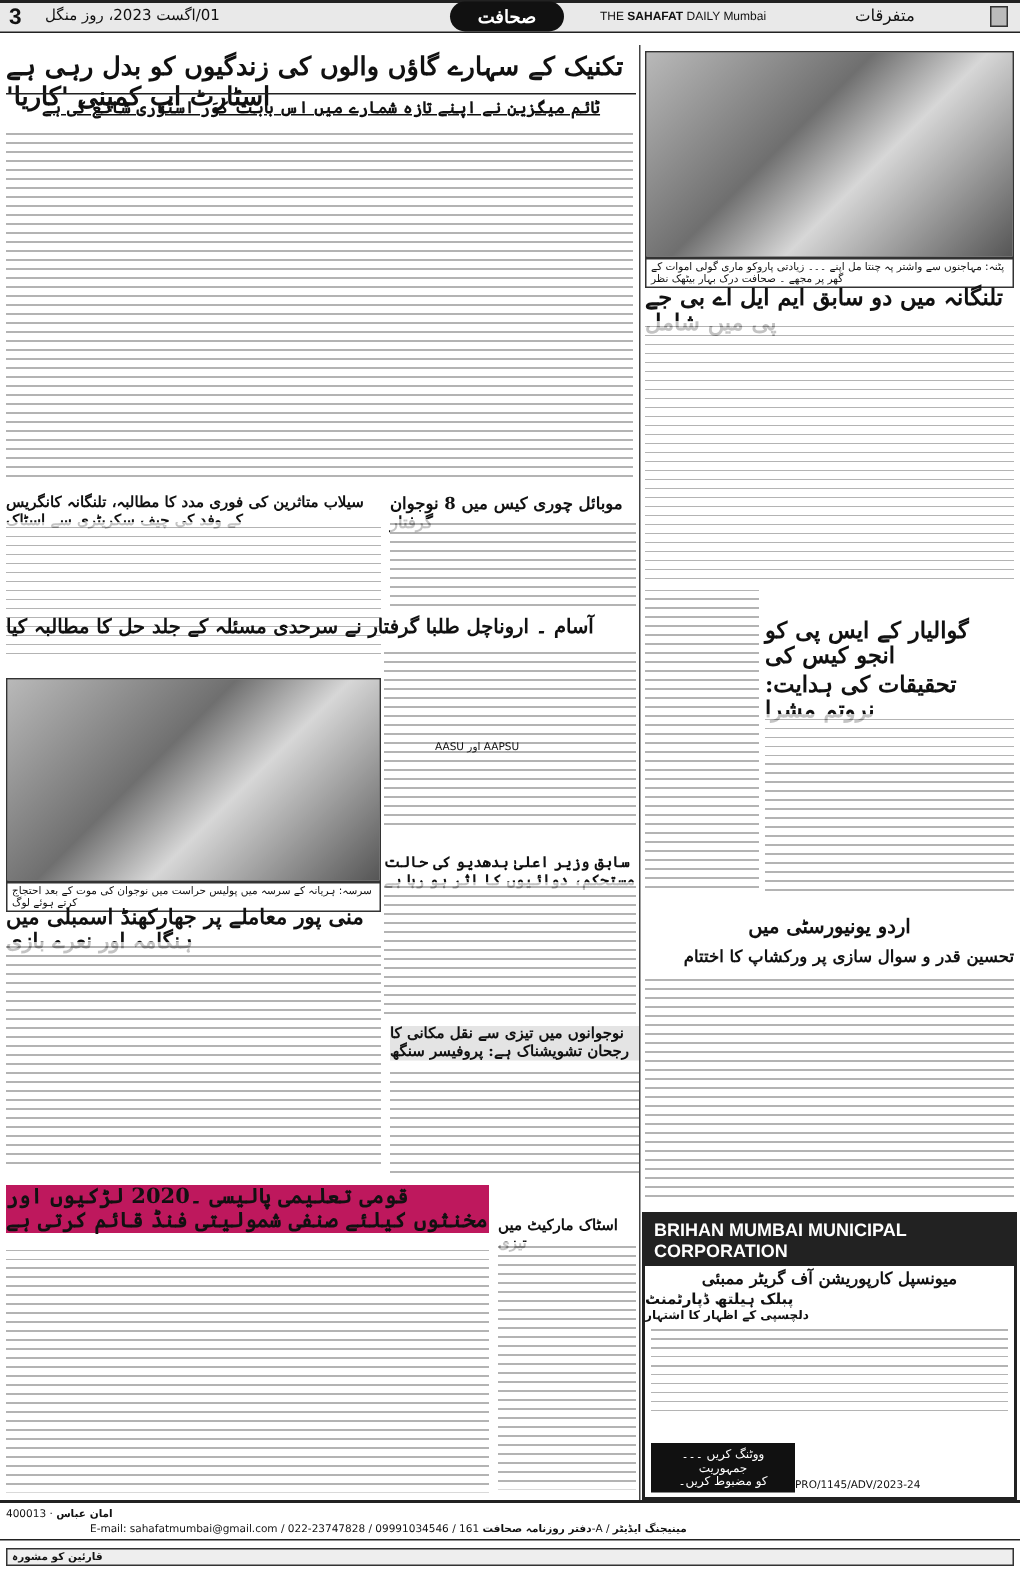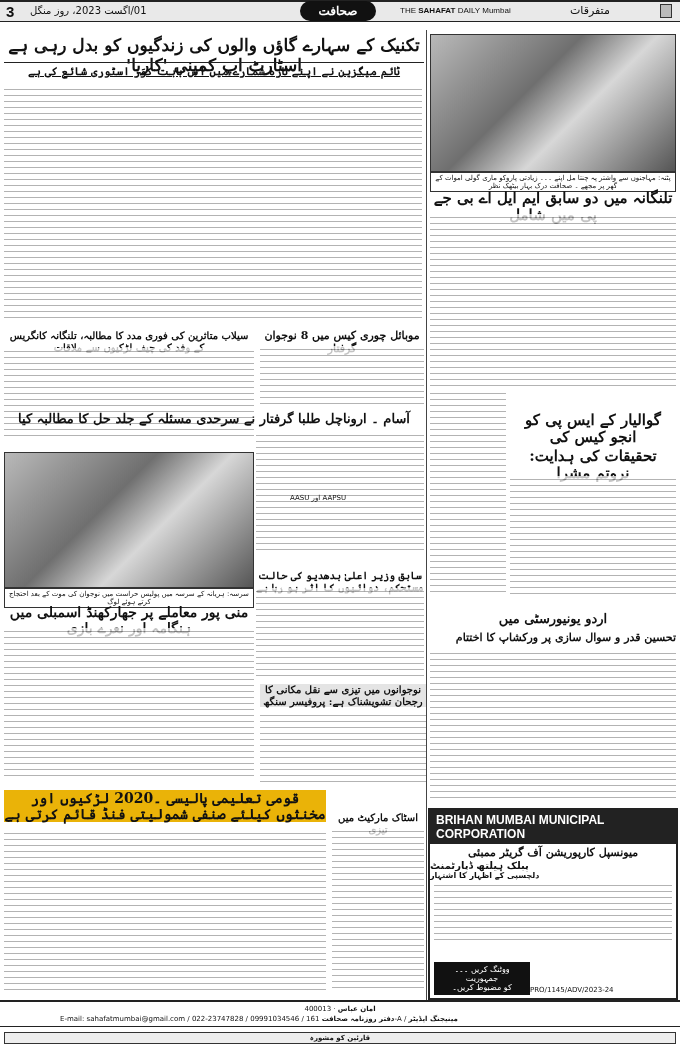--- a/index.html
+++ b/index.html
@@ -1,18 +1,18 @@
 <!DOCTYPE html>
 <html><head>
 <meta charset="utf-8">
 <style>
 *{box-sizing:border-box;margin:0;padding:0}
 body{width:680px;height:1049px;background:#fff;font-family:"DejaVu Sans",sans-serif;color:#111;overflow:hidden;position:relative}
 .abs{position:absolute}
-.rtl{direction:rtl;text-align:center}
+.rtl{direction:rtl;text-align:left}
 .hdr{left:0;top:0;width:680px;height:22px;border-top:2px solid #222;border-bottom:1px solid #222;background:#e9e9e9}
 .pagenum{left:6px;top:3px;font:bold 15px "Liberation Sans",sans-serif}
 .hdate{left:30px;top:5px;font-size:10px}
 .logo{left:300px;top:1px;width:76px;height:20px;background:#111;color:#fff;border-radius:10px;text-align:center;font:bold 12px "DejaVu Serif",serif;line-height:20px}
 .eng{left:400px;top:6px;font:8px "Liberation Sans",sans-serif}
 .eng b{font-weight:bold}
 .section{left:570px;top:4px;font-size:11px}
 .boxicon{left:660px;top:4px;width:12px;height:14px;border:1px solid #333;background:#bbb}
 .col-text{background:repeating-linear-gradient(to bottom,#fff 0 3px,#9a9a9a 3px 4px,#fff 4px 6px);opacity:.75}
 .headline{font-family:"DejaVu Serif",serif;font-weight:bold;line-height:1.15}
@@ -46,21 +46,21 @@
 <div class="abs caption rtl" style="left:430px;top:172px;width:246px">پٹنہ: مہاجنوں سے واشتر پہ چنتا مل اپنے ۔۔۔ زیادتی پاروکو ماری گولی اموات کے گھر پر مجھے ۔ صحافت درک بہار بیٹھک نظر</div>
 
 <div class="abs headline rtl" style="left:430px;top:190px;width:246px;font-size:15px">تلنگانہ میں دو سابق ایم ایل اے بی جے پی میں شامل</div>
 <div class="abs col-text" style="left:430px;top:214px;width:246px;height:172px"></div>
 
 <div class="abs headline rtl" style="left:510px;top:412px;width:166px;font-size:15px">گوالیار کے ایس پی کو انجو کیس کی</div>
 <div class="abs headline rtl" style="left:510px;top:448px;width:166px;font-size:15px">تحقیقات کی ہدایت: نروتم مشرا</div>
 <div class="abs col-text" style="left:510px;top:476px;width:166px;height:120px"></div>
 <div class="abs col-text" style="left:430px;top:390px;width:76px;height:206px"></div>
 
-<div class="abs headline rtl" style="left:4px;top:330px;width:250px;font-size:10px">سیلاب متاثرین کی فوری مدد کا مطالبہ، تلنگانہ کانگریس کے وفد کی چیف لڑکیوں سے ملاقات</div>
+<div class="abs headline rtl" style="left:4px;top:330px;width:250px;font-size:10px">سیلاب متاثرین کی فوری مدد کا مطالبہ، تلنگانہ کانگریس کے وفد کی چیف سکریٹری سے اسٹاک</div>
 <div class="abs col-text" style="left:4px;top:348px;width:250px;height:90px"></div>
 
 <div class="abs headline rtl" style="left:260px;top:330px;width:164px;font-size:11px">موبائل چوری کیس میں 8 نوجوان گرفتار</div>
 <div class="abs col-text" style="left:260px;top:346px;width:164px;height:60px"></div>
 
 <div class="abs headline rtl" style="left:4px;top:412px;width:420px;font-size:13px">آسام ۔ اروناچل طلبا گرفتار نے سرحدی مسئلہ کے جلد حل کا مطالبہ کیا</div>
 <div class="abs col-text" style="left:256px;top:432px;width:168px;height:120px"></div>
 <div class="abs" style="left:290px;top:494px;font-size:7px">AASU اور AAPSU</div>
 
 <div class="abs photo" style="left:4px;top:452px;width:250px;height:136px"></div>
@@ -72,21 +72,21 @@
 <div class="abs headline rtl" style="left:4px;top:604px;width:250px;font-size:14px">منی پور معاملے پر جھارکھنڈ اسمبلی میں ہنگامہ اور نعرے بازی</div>
 <div class="abs col-text" style="left:4px;top:628px;width:250px;height:150px"></div>
 
 <div class="abs headline rtl" style="left:430px;top:612px;width:246px;font-size:13px;text-align:center">اردو یونیورسٹی میں</div>
 <div class="abs headline rtl" style="left:430px;top:632px;width:246px;font-size:11px;text-align:right">تحسین قدر و سوال سازی پر ورکشاپ کا اختتام</div>
 <div class="abs col-text" style="left:430px;top:650px;width:246px;height:150px"></div>
 
 <div class="abs headline rtl" style="left:260px;top:684px;width:166px;font-size:10px;background:#e4e4e4">نوجوانوں میں تیزی سے نقل مکانی کا رجحان تشویشناک ہے: پروفیسر سنگھ</div>
 <div class="abs col-text" style="left:260px;top:712px;width:166px;height:70px"></div>
 
-<div class="abs headline rtl" style="left:4px;top:790px;width:322px;font-size:14px;background:#eab308">قومی تعلیمی پالیسی ۔2020 لڑکیوں اور مخنثوں کیلئے صنفی شمولیتی فنڈ قائم کرتی ہے</div>
+<div class="abs headline rtl" style="left:4px;top:790px;width:322px;font-size:14px;background:#be185d">قومی تعلیمی پالیسی ۔2020 لڑکیوں اور مخنثوں کیلئے صنفی شمولیتی فنڈ قائم کرتی ہے</div>
 <div class="abs col-text" style="left:4px;top:830px;width:322px;height:165px"></div>
 
 <div class="abs headline rtl" style="left:332px;top:812px;width:92px;font-size:10px">اسٹاک مارکیٹ میں تیزی</div>
 <div class="abs col-text" style="left:332px;top:828px;width:92px;height:165px"></div>
 
 <div class="abs ad" style="left:428px;top:808px;width:250px;height:192px">
   <div class="adtitle">BRIHAN MUMBAI MUNICIPAL CORPORATION</div>
   <div class="rtl headline" style="text-align:center;font-size:11px;margin-top:3px">میونسپل کارپوریشن آف گریٹر ممبئی</div>
   <div class="rtl" style="text-align:left;font-size:10px;font-weight:bold">پبلک ہیلتھ ڈپارٹمنٹ</div>
   <div class="rtl" style="text-align:left;font-size:8px;font-weight:bold;margin-bottom:2px">دلچسپی کے اظہار کا اشتہار</div>

